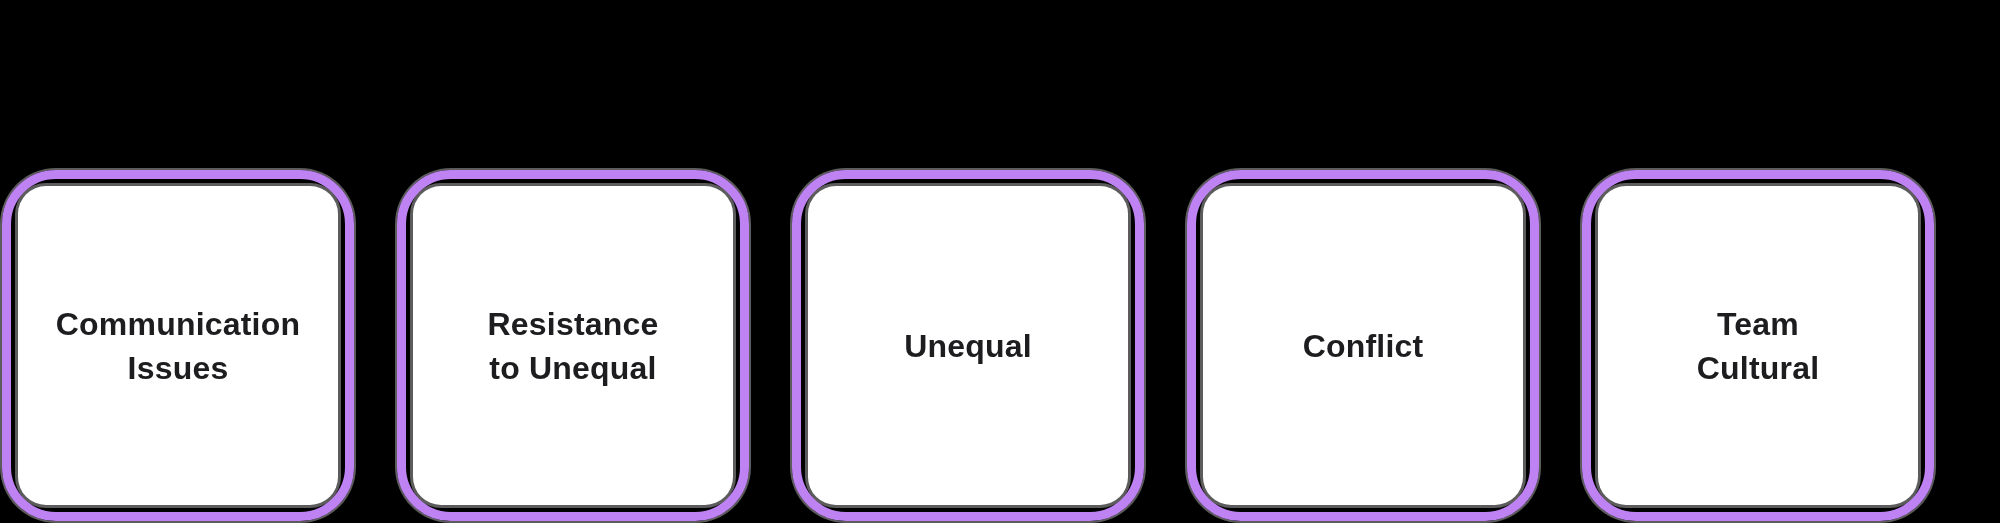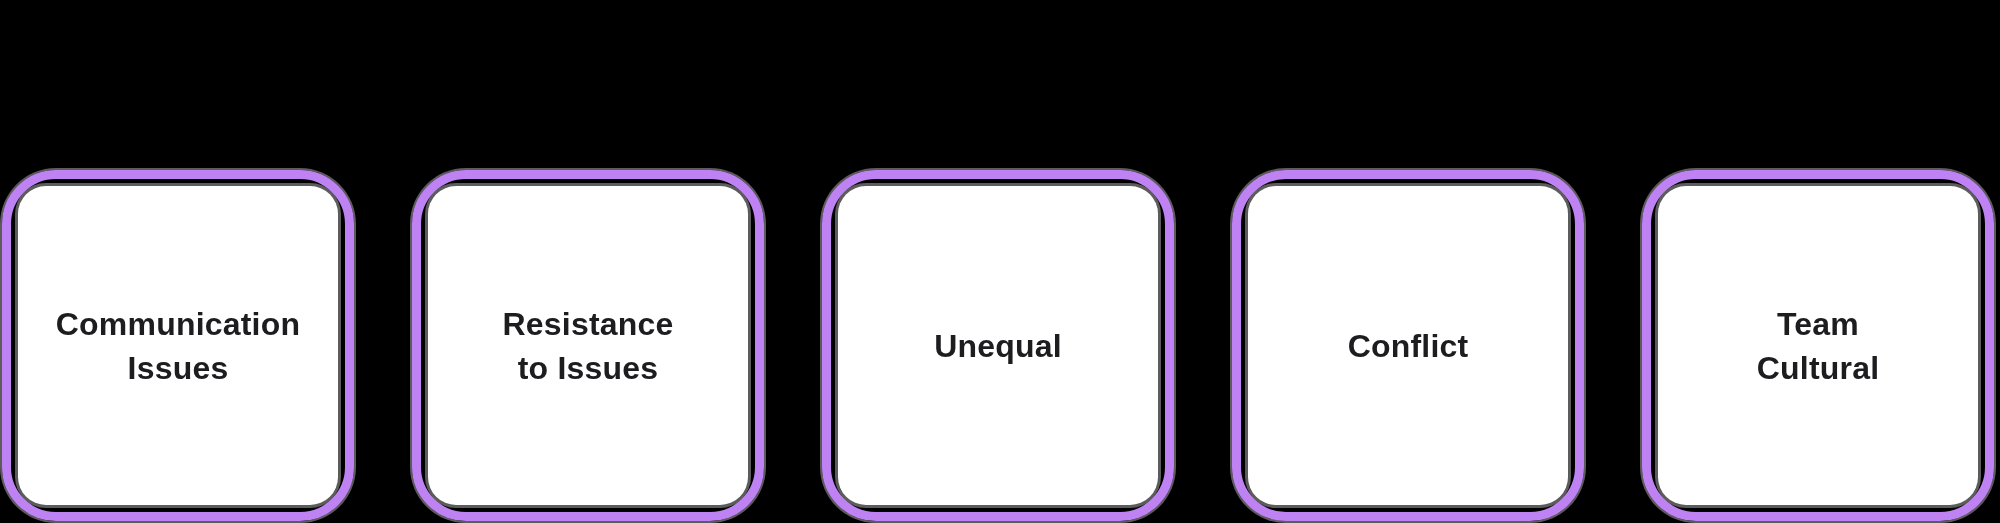--- a/index.html
+++ b/index.html
@@ -19,21 +19,21 @@
   .canvas {
     position: relative;
     width: 2000px; height: 523px;
     background: var(--bg);
   }
   .cards-row {
     position: absolute;
     left: 2px; top: 170px;
     width: 1992px;
     display: flex;
-    gap: 58px;
+    gap: 43px;
   }
   .card {
     position: relative;
     width: 352px; height: 351px;
     border: 9px solid var(--accent);
     border-radius: 54px;
     box-shadow: 0 0 0 2px var(--halo);
     background: transparent;
     flex: 0 0 auto;
   }
@@ -68,21 +68,21 @@
           <div>Communication</div>
           <div>Issues</div>
         </div>
       </div>
     </div>
 
     <div class="card">
       <div class="card-inner">
         <div class="node-label">
           <div>Resistance</div>
-          <div>to Issues</div>
+          <div>to Unequal</div>
         </div>
       </div>
     </div>
 
     <div class="card">
       <div class="card-inner">
         <div class="node-label">
           <div>Unequal</div>
         </div>
       </div>

